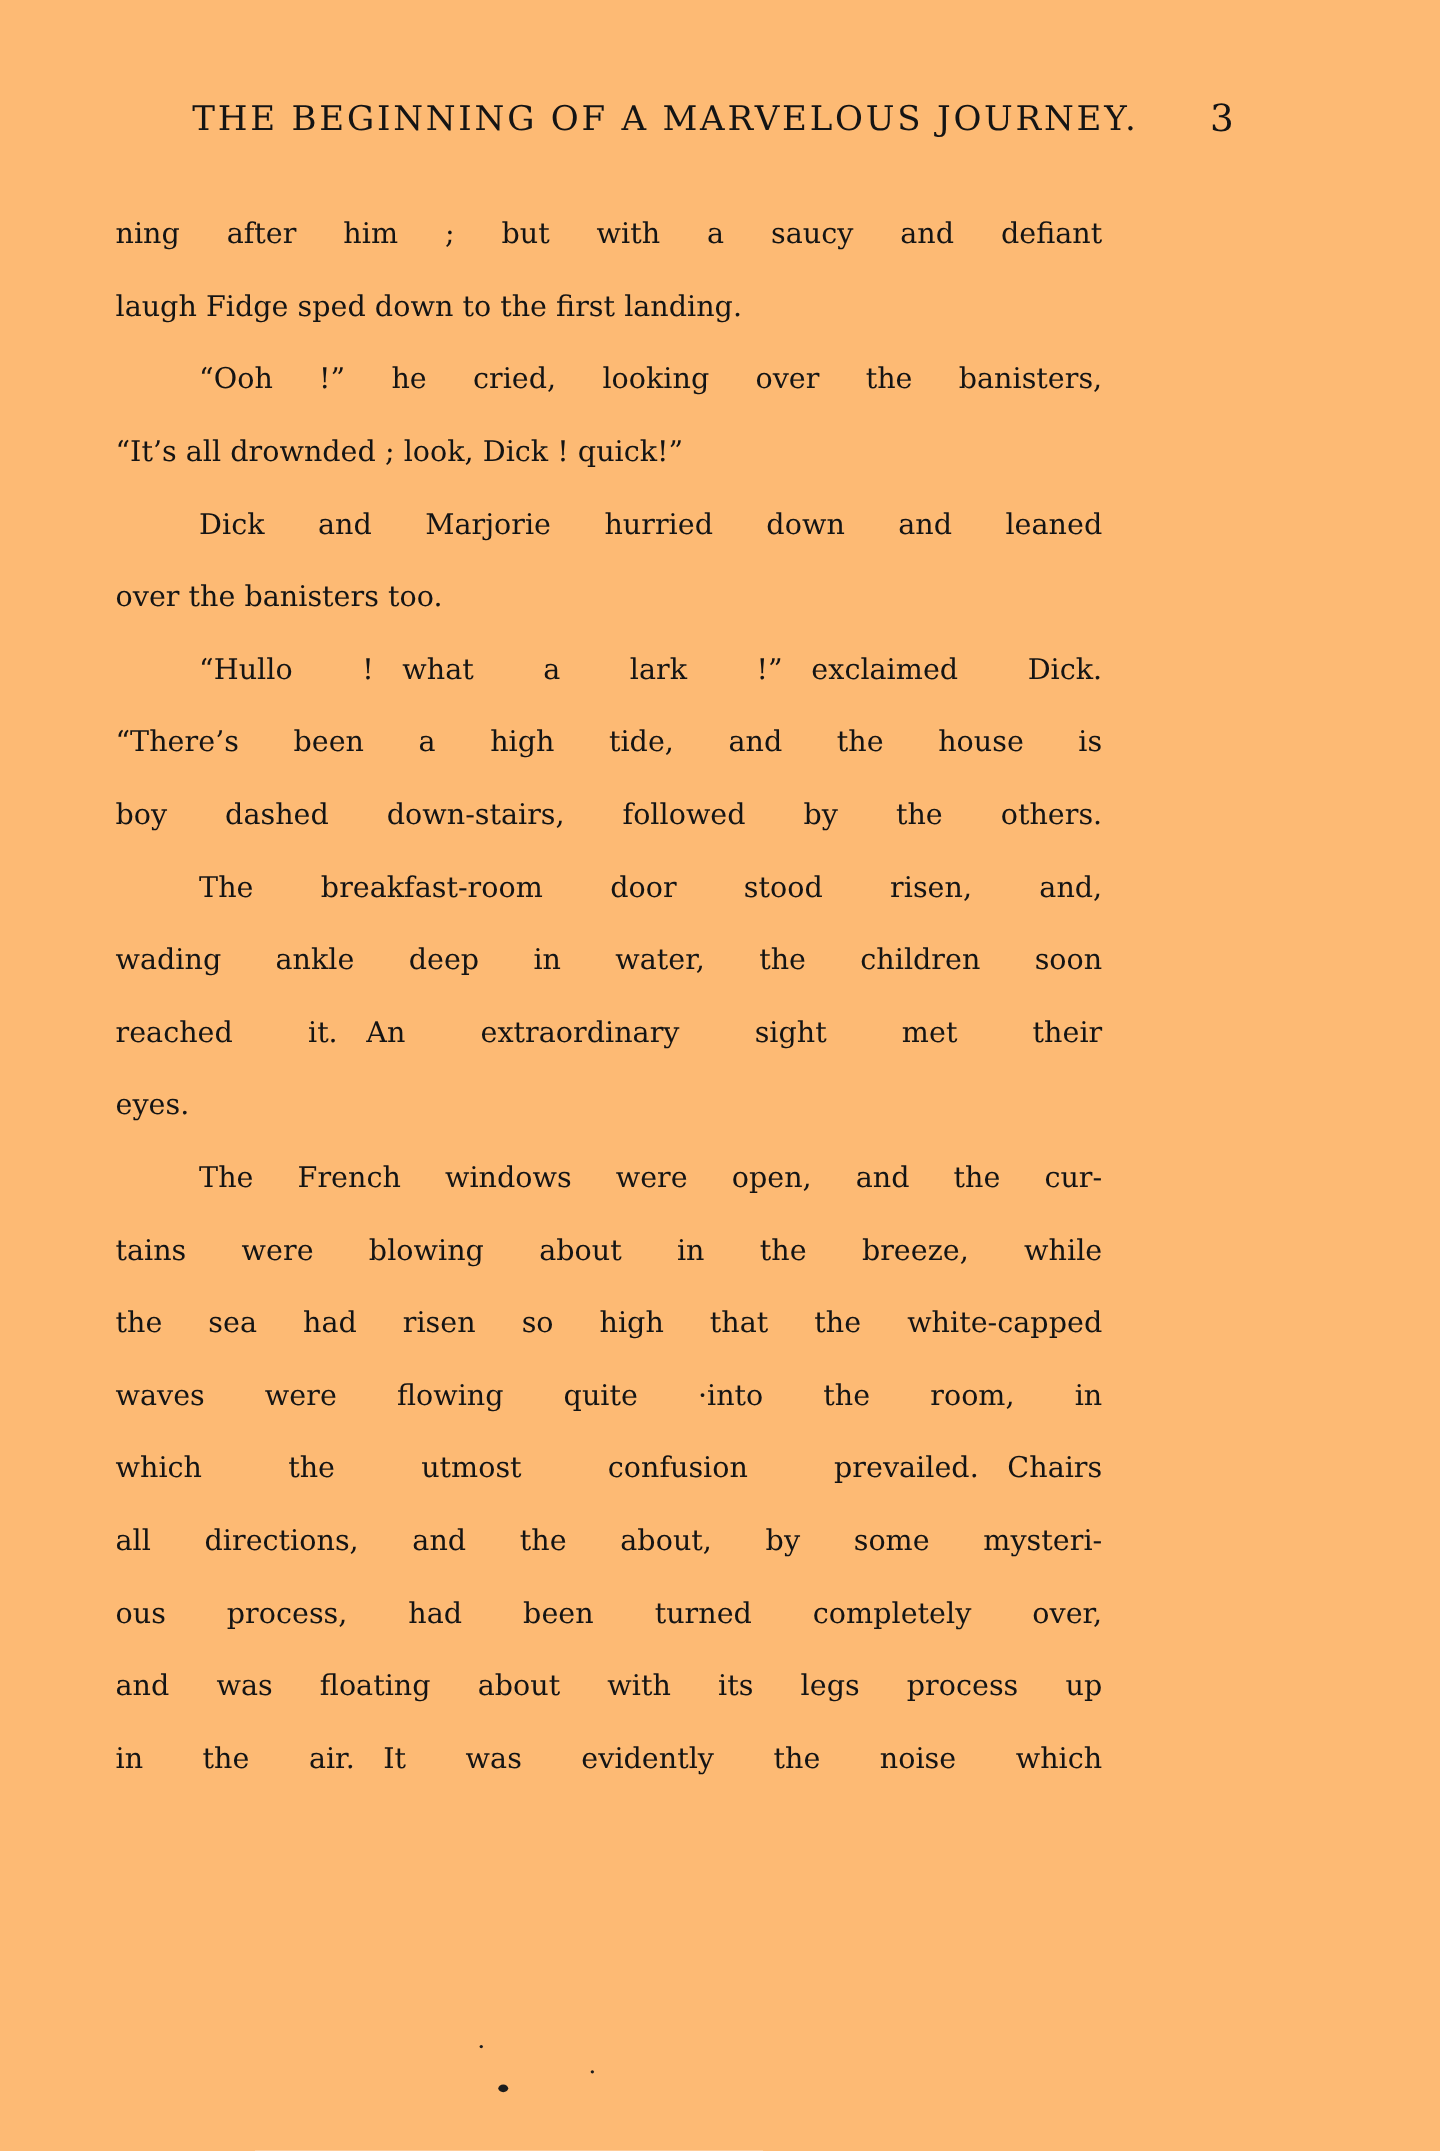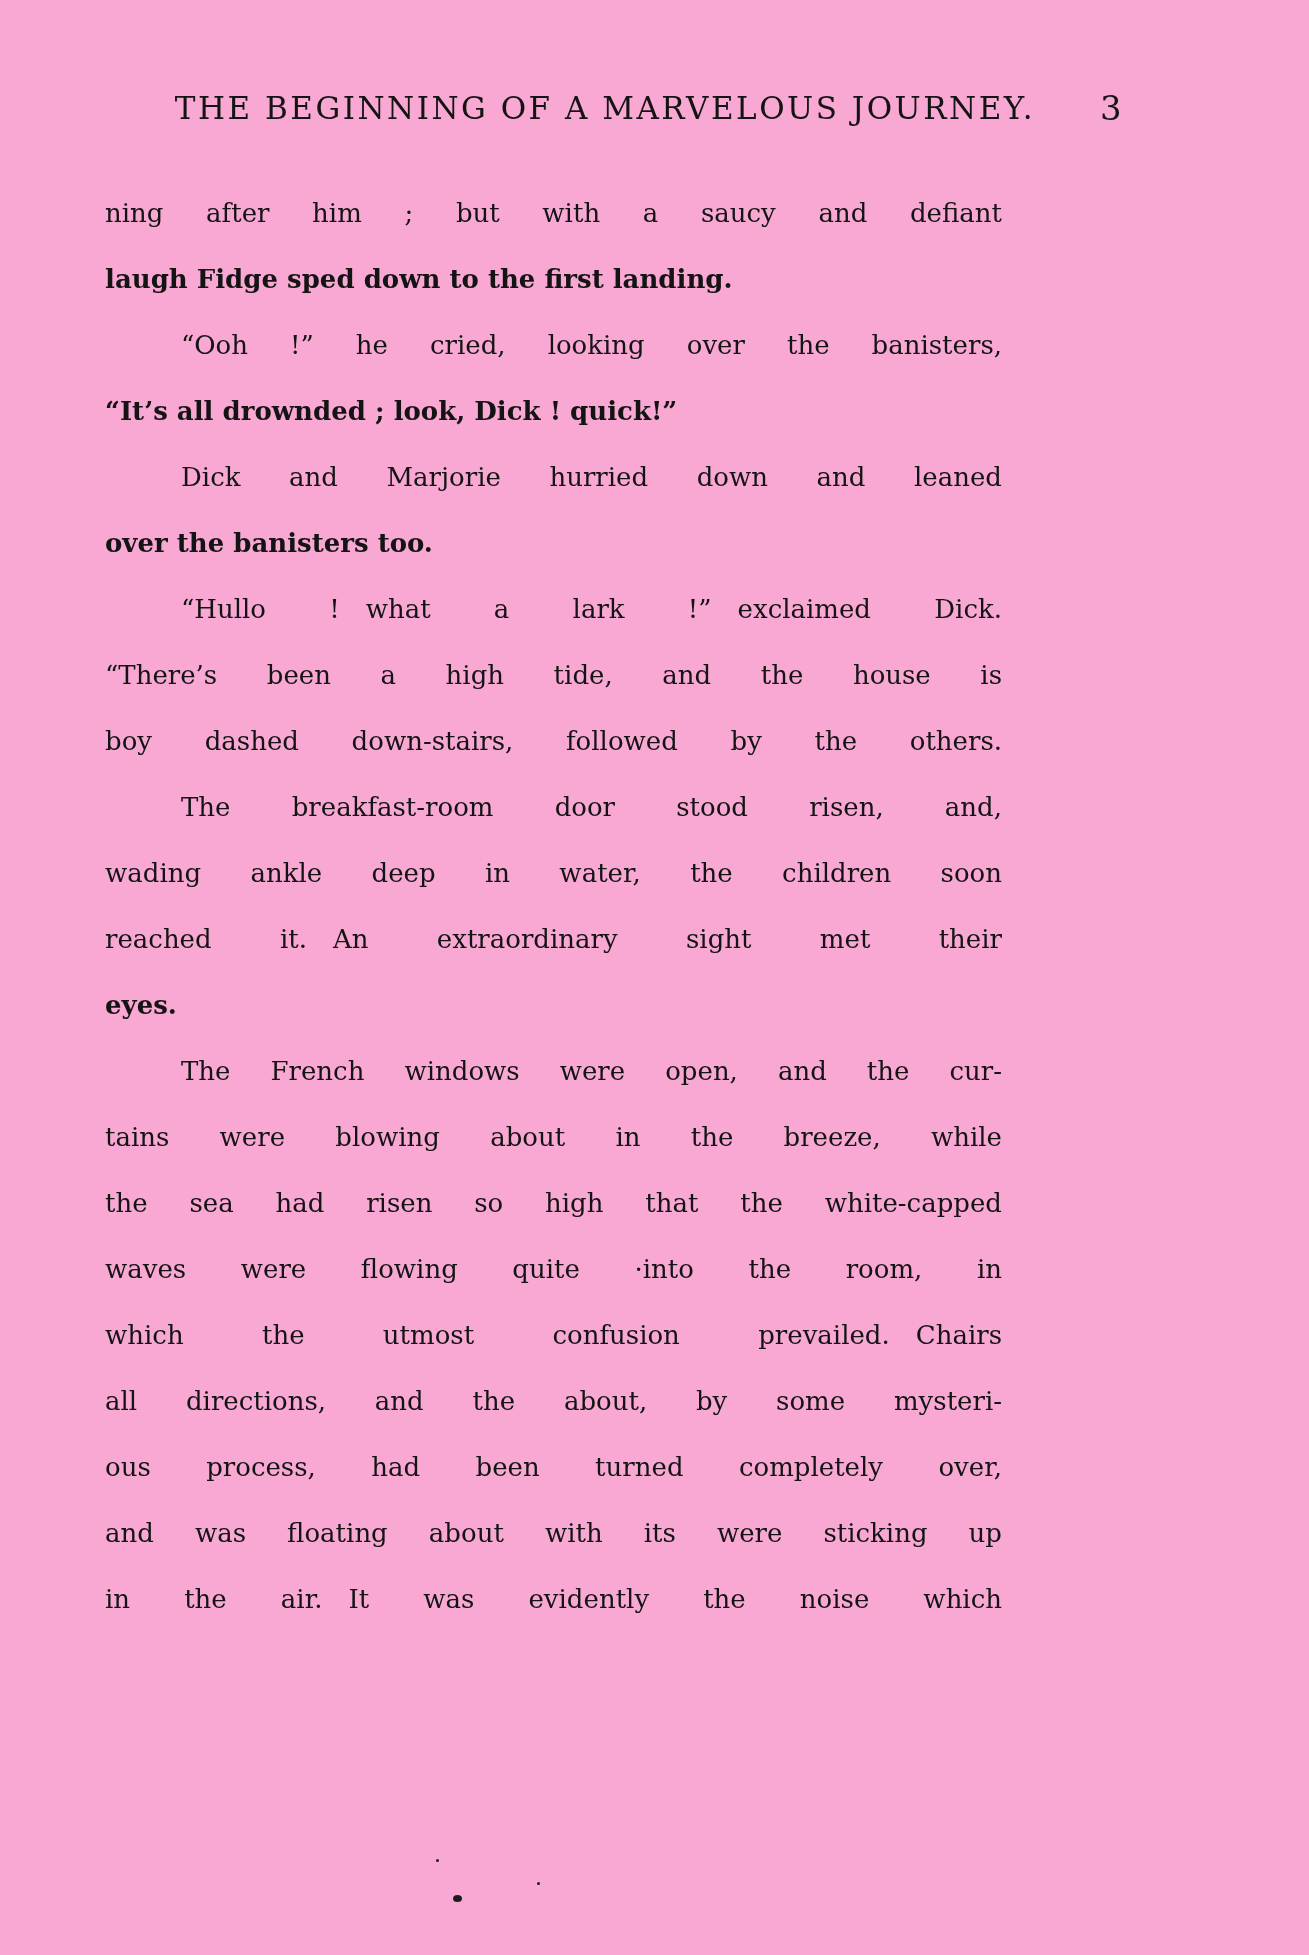--- a/index.html
+++ b/index.html
@@ -1,20 +1,20 @@
 <!DOCTYPE html>
 <html><head>
 <meta charset="utf-8">
 <style>
   html, body { margin: 0; padding: 0; }
   .page {
     position: relative;
     width: 1309px;
     height: 1955px;
-    background: #f9a8d4;
+    background: #fdba74;
     color: #141414;
     font-family: "DejaVu Serif", "Liberation Serif", serif;
     overflow: hidden;
   }
   .running-header {
     position: absolute;
     top: 90px;
     left: 140px;
     width: 930px;
     font-size: 31px;
@@ -35,21 +35,21 @@
     width: 897px;
     font-size: 26px;
   }
   .line {
     height: 66px;
     line-height: 66px;
     text-align: justify;
     text-align-last: justify;
   }
   .line.indent { text-indent: 48px; margin-left: 28px; }
-  .line.endline { text-align: right; text-align-last: left; font-weight: bold; }
+  .line.endline { text-align: right; text-align-last: left; }
   .speck {
     position: absolute;
     background: #1c1c1c;
     border-radius: 50%;
   }
 </style>
 </head>
 <body>
 
 <div class="page">
@@ -72,21 +72,21 @@
     <div class="line">wading ankle deep in water, the children soon</div>
     <div class="line">reached it. An extraordinary sight met their</div>
     <div class="line endline">eyes.</div>
     <div class="line indent">The French windows were open, and the cur-</div>
     <div class="line">tains were blowing about in the breeze, while</div>
     <div class="line">the sea had risen so high that the white-capped</div>
     <div class="line">waves were flowing quite ·into the room, in</div>
     <div class="line">which the utmost confusion prevailed. Chairs</div>
     <div class="line">all directions, and the about, by some mysteri-</div>
     <div class="line">ous process, had been turned completely over,</div>
-    <div class="line">and was floating about with its were sticking up</div>
+    <div class="line">and was floating about with its legs process up</div>
     <div class="line">in the air. It was evidently the noise which</div>
   </div>
 
   <div class="speck" style="left:453px; top:1895px; width:9px; height:7px;"></div>
   <div class="speck" style="left:436px; top:1859px; width:3px; height:3px;"></div>
   <div class="speck" style="left:537px; top:1882px; width:3px; height:3px;"></div>
 
 </div>
 
 </body></html>

